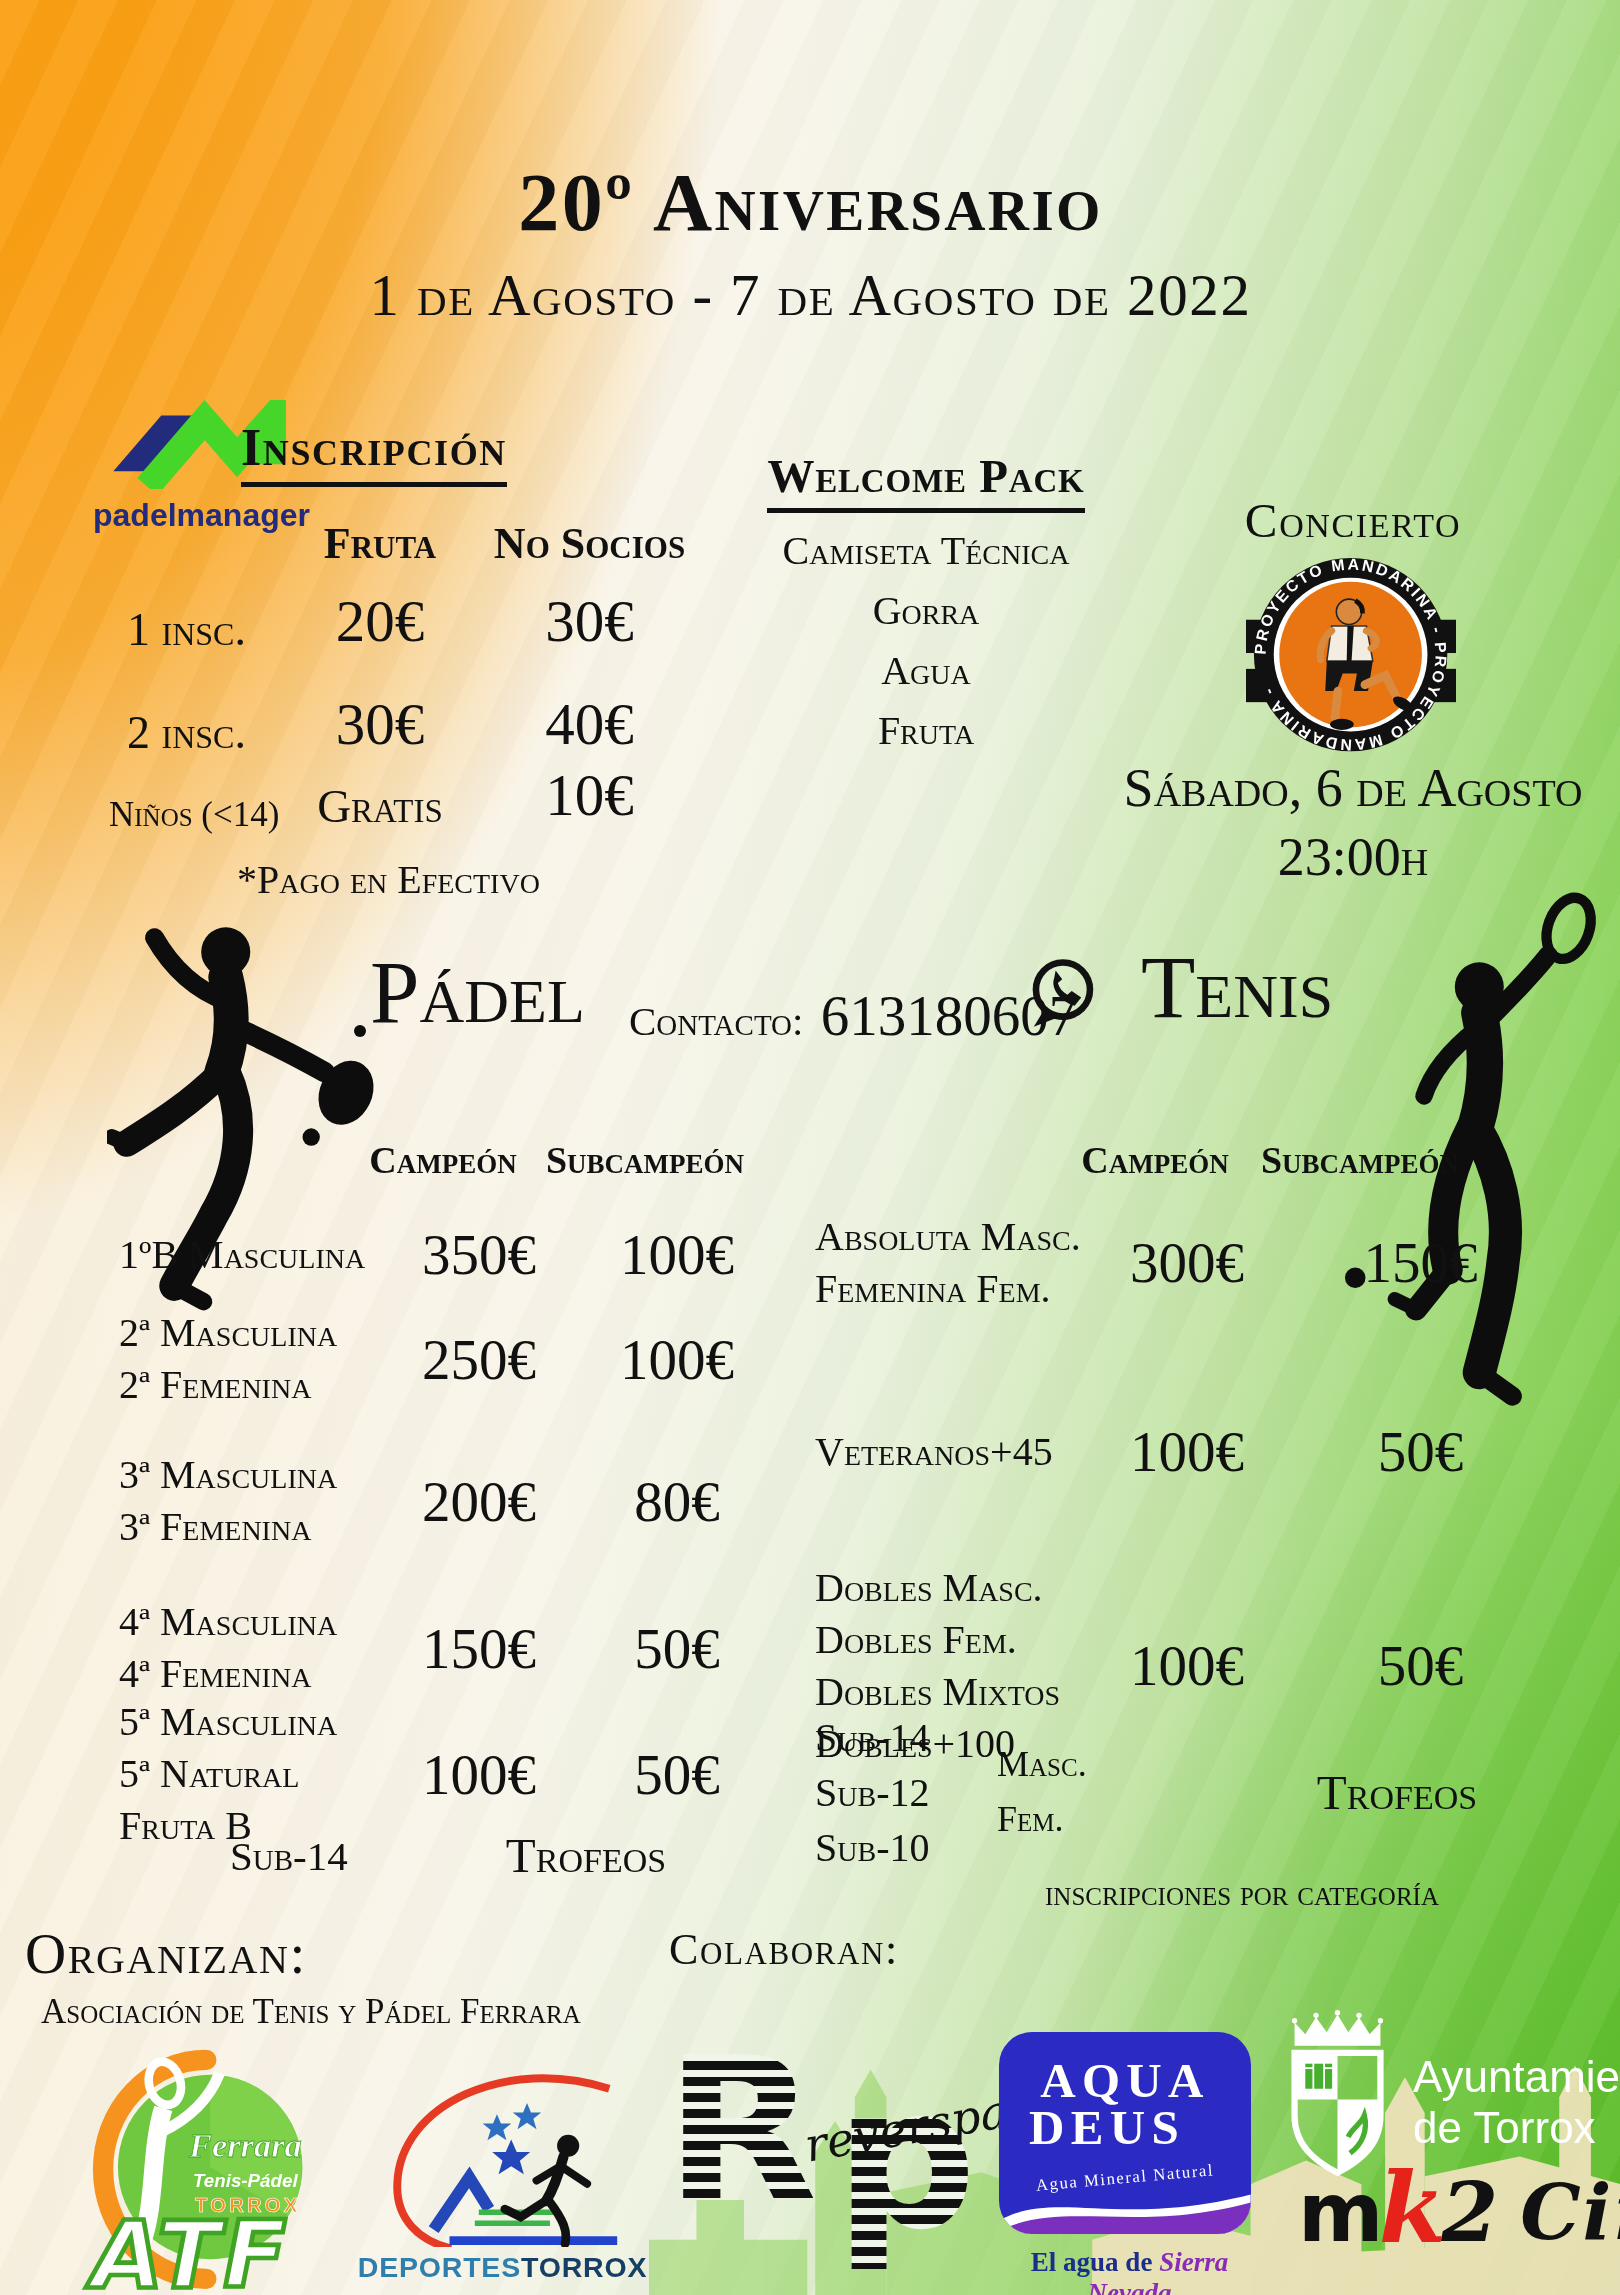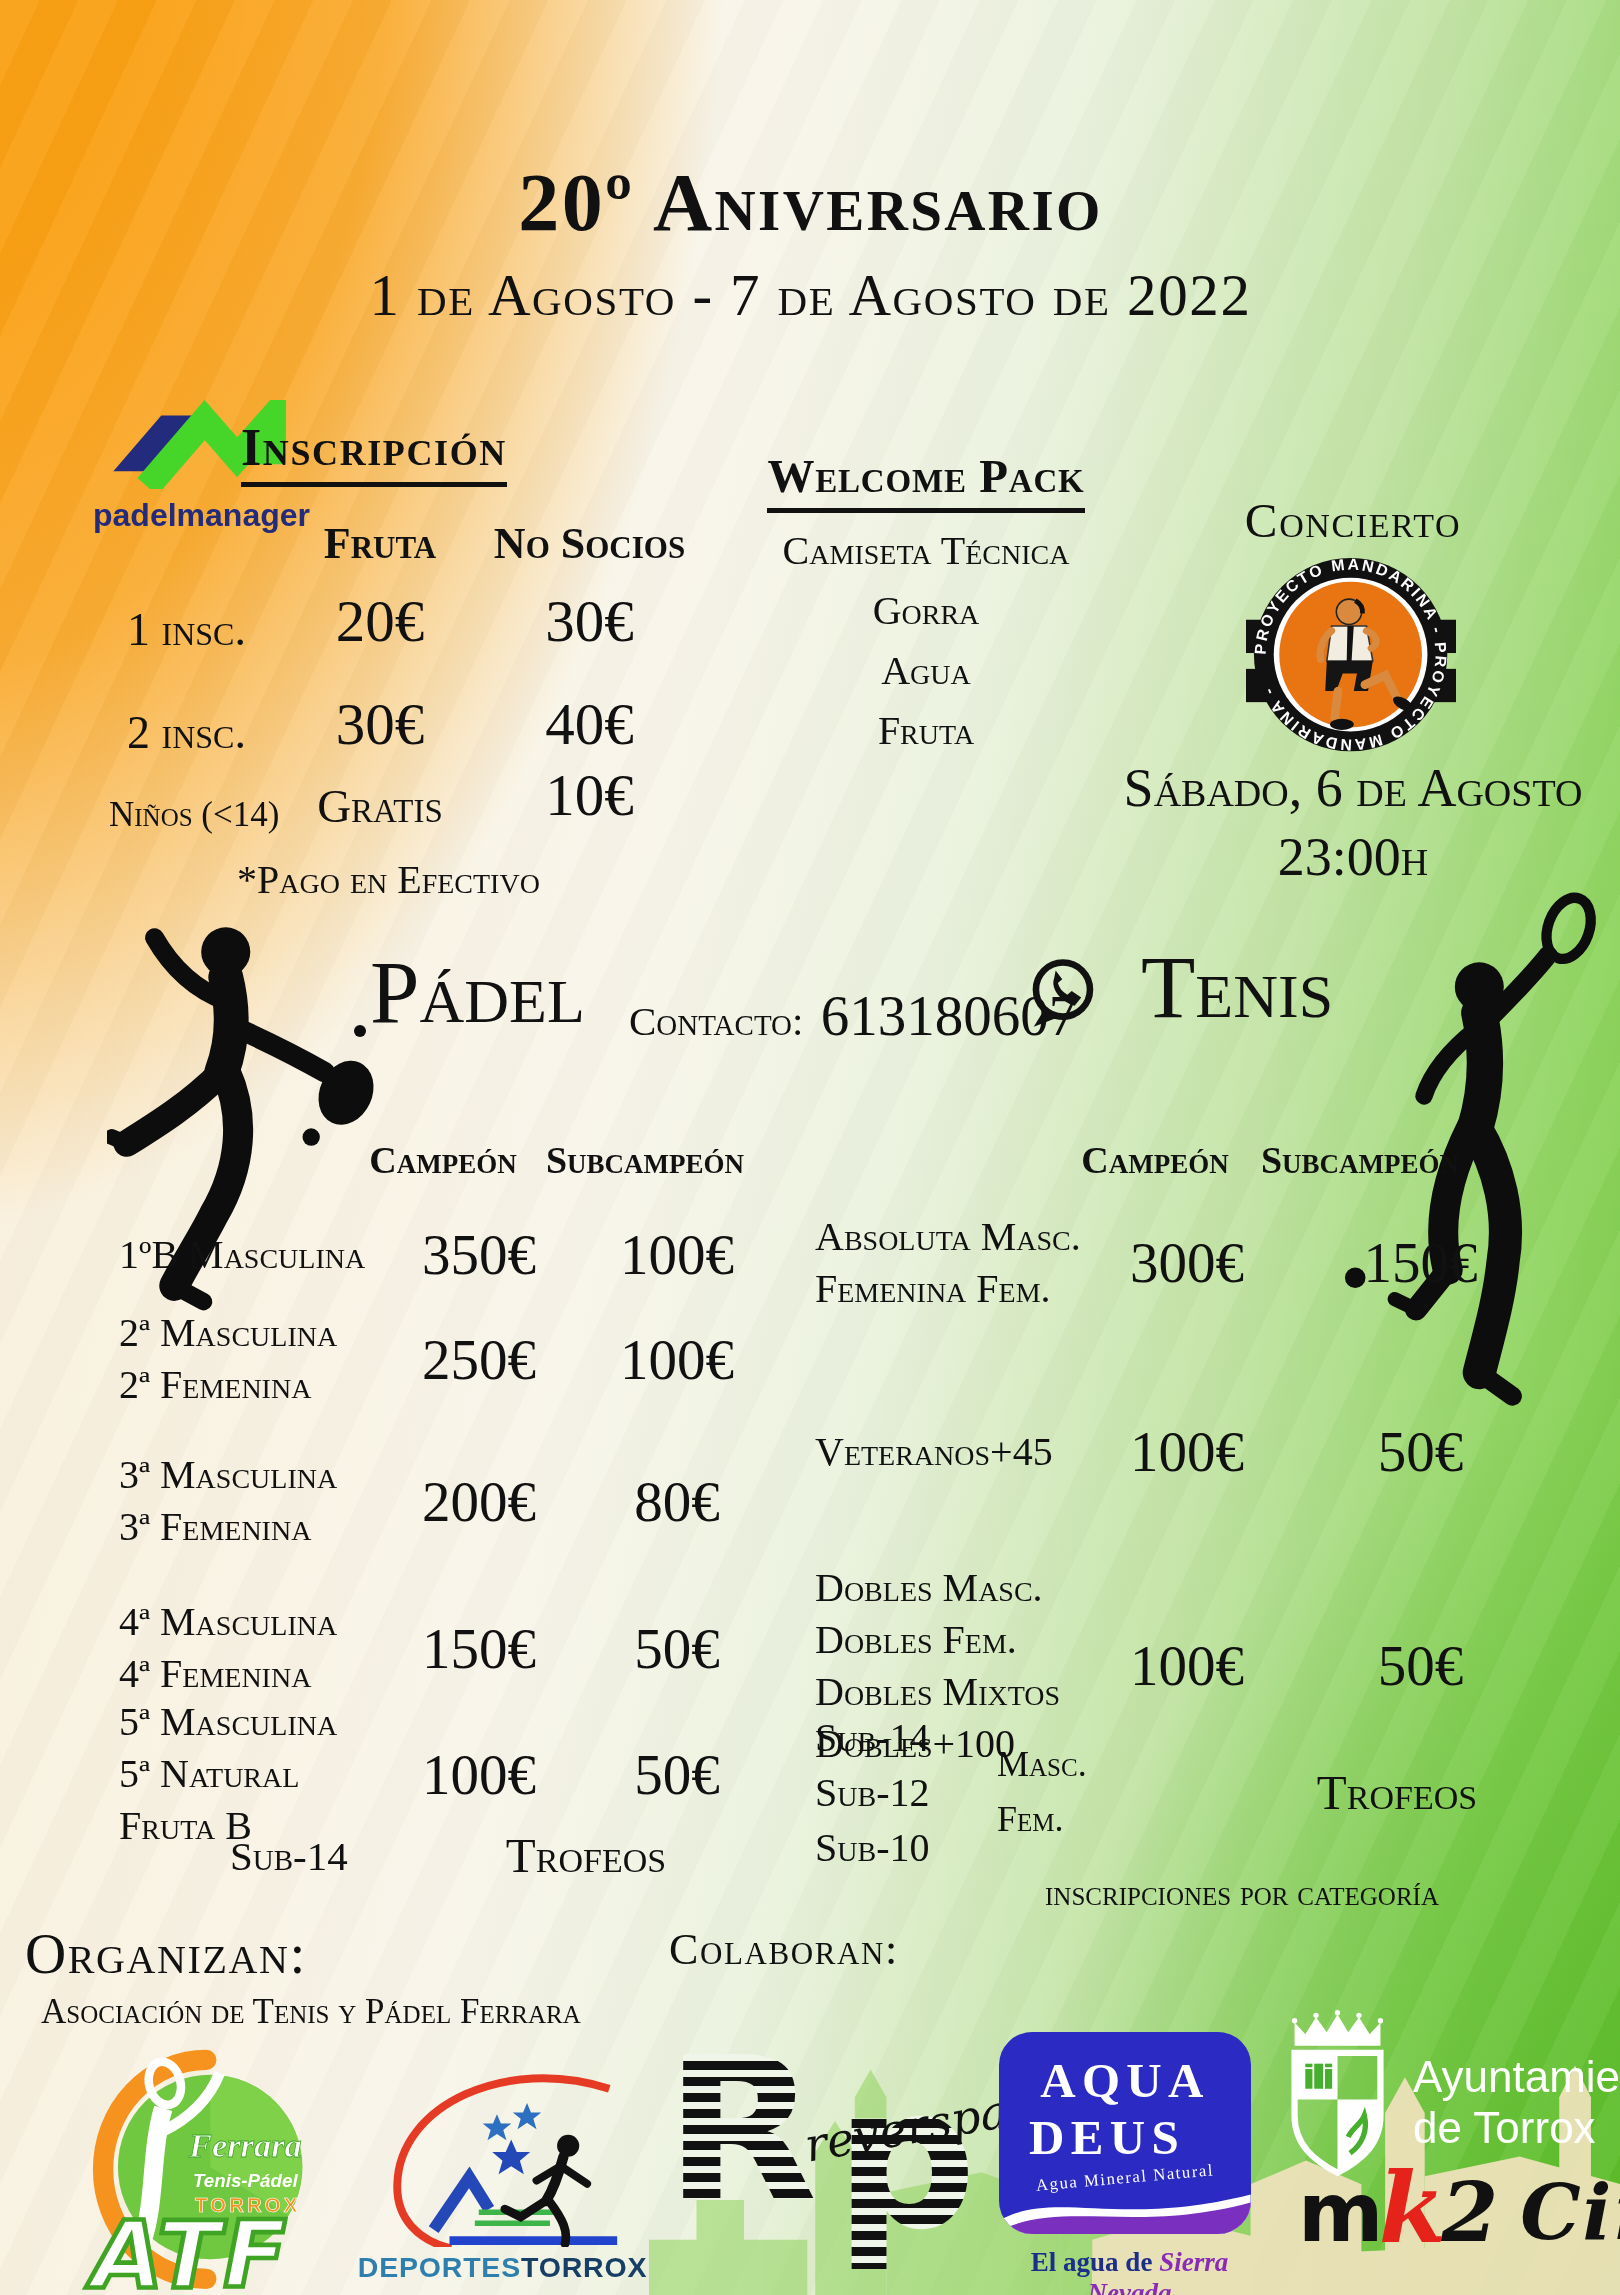--- a/index.html
+++ b/index.html
@@ -353,21 +353,21 @@
 
   <div class="abs" style="left:665px;top:2032px;width:443px;height:261px;">
     <span class="abs stripe-letter" style="left:0;top:0;">R</span>
     <span class="abs stripe-letter" style="left:170px;top:55px;transform:rotate(180deg);">d</span>
     <span class="abs rp-script" style="left:138px;top:63px;transform:rotate(-10deg);">reverspadel</span>
   </div>
 
   <div class="abs" style="left:999px;top:2032px;width:261px;">
     <div class="aq-box">
       <div class="aq-word abs" style="left:0;top:24px;width:252px;">AQUA</div>
-      <div class="aq-word abs" style="left:0;top:81px;width:216px;">DEUS</div>
+      <div class="aq-word abs" style="left:0;top:71px;width:216px;">DEUS</div>
       <div class="aq-tag abs" style="left:0;top:136px;width:252px;">Agua Mineral Natural</div>
       <svg class="abs" style="left:0;bottom:0;" width="252" height="49" viewBox="0 0 318 62">
         <path d="M0 45 C70 5 150 55 318 12 L318 62 L0 62 Z" fill="#fff"></path>
         <path d="M0 58 C80 18 170 62 318 22 L318 62 L0 62 Z" fill="#7A2FBF"></path>
       </svg>
     </div>
     <div class="ctr aq-slogan" style="margin-top:12.7px;"><span class="pfx">El agua de</span>
       <span class="brand">Sierra Nevada</span></div>
   </div>
 

